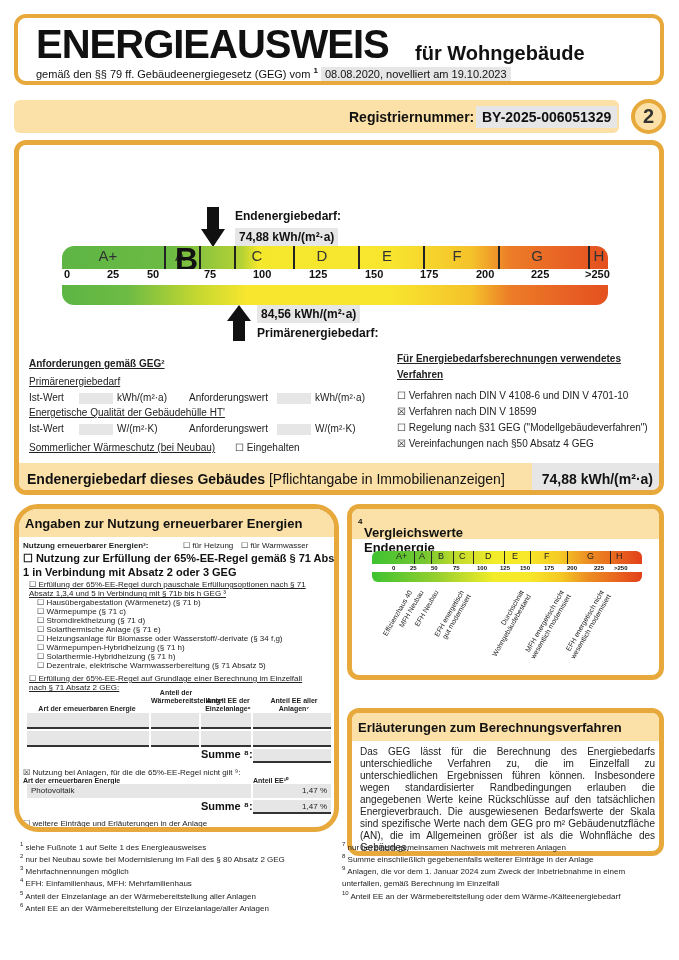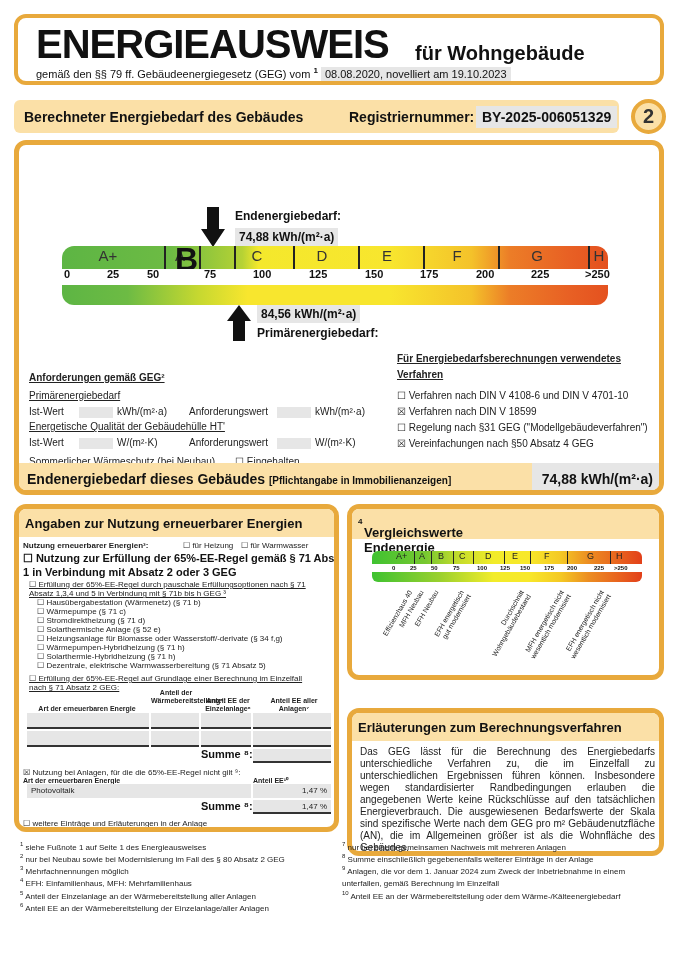--- a/index.html
+++ b/index.html
@@ -38,33 +38,33 @@
   .bigB { position: absolute; top: -5px; font-size: 32px; font-weight: bold; color: #111; }
   .tick { position: absolute; top: 123px; font-size: 11px; font-weight: bold; }
   .arrow-down { left: 182px; top: 62px; width: 24px; height: 40px; }
   .arrow-up { left: 208px; top: 160px; width: 24px; height: 36px; }
   .end-lbl { left: 216px; top: 64px; font-size: 12px; font-weight: bold; }
   .end-val { left: 216px; top: 83px; font-size: 12px; font-weight: bold; background: #e6e6e6; padding: 2px 4px; }
   .prim-val { left: 238px; top: 160px; font-size: 12px; font-weight: bold; background: #e6e6e6; padding: 2px 4px; }
   .prim-lbl { left: 238px; top: 181px; font-size: 12px; font-weight: bold; }
 
   .req { left: 10px; top: 210px; width: 360px; font-size: 10px; color: #222; }
-  .req .line { position: absolute; white-space: nowrap; margin-top: 14px; }
+  .req .line { position: absolute; white-space: nowrap; }
   .u { text-decoration: underline; }
   .req .gbx { display: inline-block; width: 34px; height: 11px; background: #e6e6e6; vertical-align: middle; }
   .proc { left: 378px; top: 205px; width: 270px; font-size: 10px; color: #222; }
   .proc .line { position: absolute; white-space: nowrap; }
 
   .eb-foot { left: 0; top: 318px; width: 100%; height: 32px; background: #fbe0a7; }
   .eb-foot-l { left: 8px; top: 8px; font-size: 14px; font-weight: bold; }
-  .eb-foot-l small { font-size: 10px; font-weight: bold; }
+  .eb-foot-l small { font-size: 14px; font-weight: normal; }
   .eb-foot-r { right: 0; top: 0; width: 127px; height: 32px; background: #e6e6e6; font-size: 14px; font-weight: bold; text-align: right; padding: 8px 6px 0 0; }
 
   
-  .ren { left: 14px; top: 504px; width: 325px; height: 328px; border: 5px solid #e8a93c; border-radius: 12px; background: #fff; overflow: hidden; }
+  .ren { left: 14px; top: 504px; width: 325px; height: 328px; border: 5px solid #e8a93c; border-radius: 24px; background: #fff; overflow: hidden; }
   .ren-head { left: 0; top: 0; width: 100%; height: 28px; background: #fbe0a7; }
   .ren-head span { position: absolute; left: 6px; top: 7px; font-size: 13px; font-weight: bold; }
   .ren-body { left: 4px; top: 30px; width: 310px; font-size: 8px; color: #222; }
   .ren-body .line { position: absolute; white-space: nowrap; line-height: 10px; }
   .big { font-size: 11px; font-weight: bold; color: #111; }
   .tbl-hdr { position: absolute; font-size: 7px; font-weight: bold; text-align: center; line-height: 8px; }
   .cell { position: absolute; background: #e6e6e6; border-bottom: 2px solid #333; }
 
   
   .vgl { left: 347px; top: 504px; width: 317px; height: 176px; border: 5px solid #e8a93c; border-radius: 12px; background: #fff; overflow: hidden; }
@@ -95,21 +95,20 @@
   <div class="abs hdr-title">ENERGIEAUSWEIS</div>
   <div class="abs hdr-sub">für Wohngebäude</div>
   <div class="abs hdr-line">
     <span>gemäß den §§ 79 ff. Gebäudeenergiegesetz (GEG) vom</span>
     <sup>1</sup>
     <span class="graybox">08.08.2020, novelliert am 19.10.2023</span>
   </div>
 </div>
 
 <div class="abs row2">
-  <div class="abs row2-l">Berechneter Energiebedarf des Gebäudes</div>
   <div class="abs row2-r">Registriernummer:</div>
   <div class="abs regnr">BY-2025-006051329</div>
 </div>
 <div class="abs pagecircle">2</div>
 
 <div class="abs eb">
 
   <svg class="abs arrow-down" viewBox="0 0 24 40">
       <path d="M6 0 H18 V22 H24 L12 40 L0 22 H6 Z" fill="#111"></path>
     </svg>
@@ -199,21 +198,21 @@
     <span class="line" style="top:2px;font-weight:bold">Nutzung erneuerbarer Energien³:</span>
     <span class="line" style="top:2px;left:160px">☐ für Heizung</span>
     <span class="line" style="top:2px;left:218px">☐ für Warmwasser</span>
     <span class="line big" style="top:12px;line-height:14px">☐ Nutzung zur Erfüllung der 65%-EE-Regel gemäß § 71 Absatz</span>
     <span class="line big" style="top:26px;line-height:14px">1 in Verbindung mit Absatz 2 oder 3 GEG</span>
     <span class="line u" style="top:41px;left:6px">☐ Erfüllung der 65%-EE-Regel durch pauschale Erfüllungsoptionen nach § 71</span>
     <span class="line u" style="top:50px;left:6px">Absatz 1,3,4 und 5 in Verbindung mit § 71b bis h GEG ³</span>
     <span class="line" style="top:59px;left:14px">☐ Hausübergabestation (Wärmenetz) (§ 71 b)</span>
     <span class="line" style="top:68px;left:14px">☐ Wärmepumpe (§ 71 c)</span>
     <span class="line" style="top:77px;left:14px">☐ Stromdirektheizung (§ 71 d)</span>
-    <span class="line" style="top:86px;left:14px">☐ Solarthermische Anlage (§ 52 e)</span>
+    <span class="line" style="top:86px;left:14px">☐ Solarthermische Anlage (§ 71 e)</span>
     <span class="line" style="top:95px;left:14px">☐ Heizungsanlage für Biomasse oder Wasserstoff/-derivate (§ 34 f,g)</span>
     <span class="line" style="top:104px;left:14px">☐ Wärmepumpen-Hybridheizung (§ 71 h)</span>
     <span class="line" style="top:113px;left:14px">☐ Solarthermie-Hybridheizung (§ 71 h)</span>
     <span class="line" style="top:122px;left:14px">☐ Dezentrale, elektrische Warmwasserbereitung (§ 71 Absatz 5)</span>
     <span class="line u" style="top:135px;left:6px">☐ Erfüllung der 65%-EE-Regel auf Grundlage einer Berechnung im Einzelfall</span>
     <span class="line u" style="top:144px;left:6px">nach § 71 Absatz 2 GEG:</span>
 
     <span class="tbl-hdr" style="top:166px;left:0;width:128px">Art der erneuerbaren Energie</span>
     <span class="tbl-hdr" style="top:150px;left:128px;width:50px;white-space:normal">Anteil der Wärmebereitstellung⁵:</span>
     <span class="tbl-hdr" style="top:158px;left:180px;width:50px;white-space:normal">Anteil EE der Einzelanlage⁶</span>

